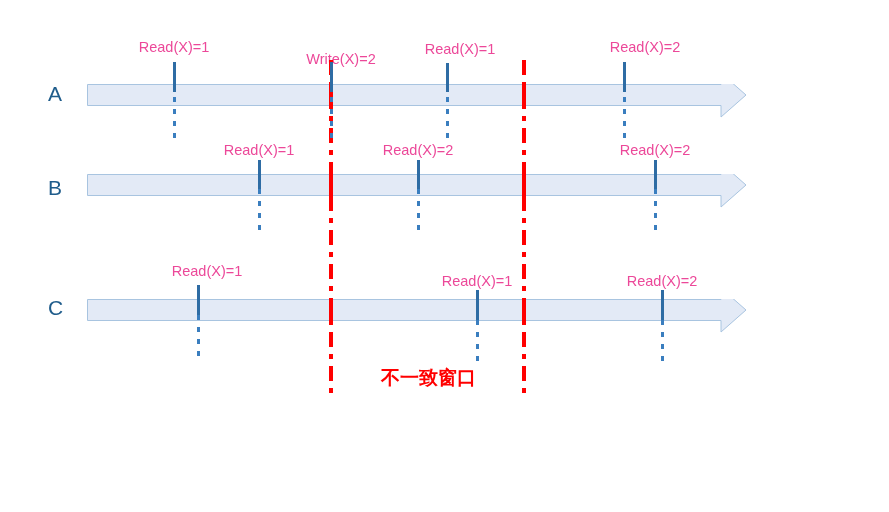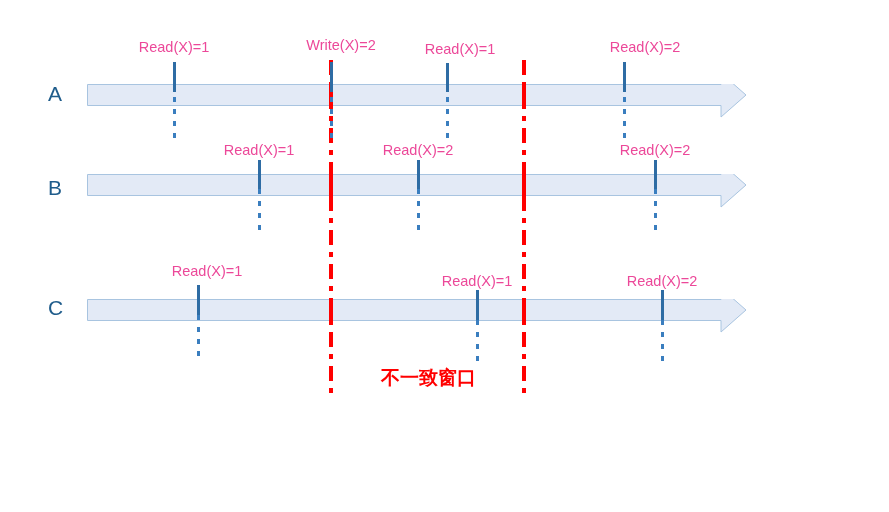--- a/index.html
+++ b/index.html
@@ -104,21 +104,21 @@
     <svg width="660" height="46" viewBox="0 0 660 46" xmlns="http://www.w3.org/2000/svg">
       <polygon points="0,0 634,0 634,-11 659,11 634,33 634,22 0,22" transform="translate(0,0)" fill="#E3EAF6" stroke="#A8C4E0" stroke-width="1" style="display:none"></polygon>
       <path d="M0.5,0.5 L634,0.5 L634,-11 L659,11 L634,33 L634,21.5 L0.5,21.5 Z" fill="#E3EAF6" stroke="#A8C4E0" stroke-width="1" stroke-linejoin="miter"></path>
     </svg>
   </div>
 
   <div class="op-label" style="left:174px; top:40px;">Read(X)=1</div>
   <div class="tick tick-solid" style="left:173px; top:62px; height:30px;"></div>
   <div class="tick-dotted" style="left:173px; top:97px; height:46px;"></div>
 
-  <div class="op-label" style="left:341px; top:38px;">Write(X)=2</div>
+  <div class="op-label" style="left:341px; top:52px;">Write(X)=2</div>
   <div class="tick tick-solid" style="left:330px; top:62px; height:30px; z-index:6;"></div>
   <div class="tick-dotted" style="left:330px; top:97px; height:46px; z-index:6;"></div>
 
   <div class="op-label" style="left:460px; top:42px;">Read(X)=1</div>
   <div class="tick tick-solid" style="left:446px; top:63px; height:29px;"></div>
   <div class="tick-dotted" style="left:446px; top:97px; height:46px;"></div>
 
   <div class="op-label" style="left:645px; top:40px;">Read(X)=2</div>
   <div class="tick tick-solid" style="left:623px; top:62px; height:30px;"></div>
   <div class="tick-dotted" style="left:623px; top:97px; height:46px;"></div>

